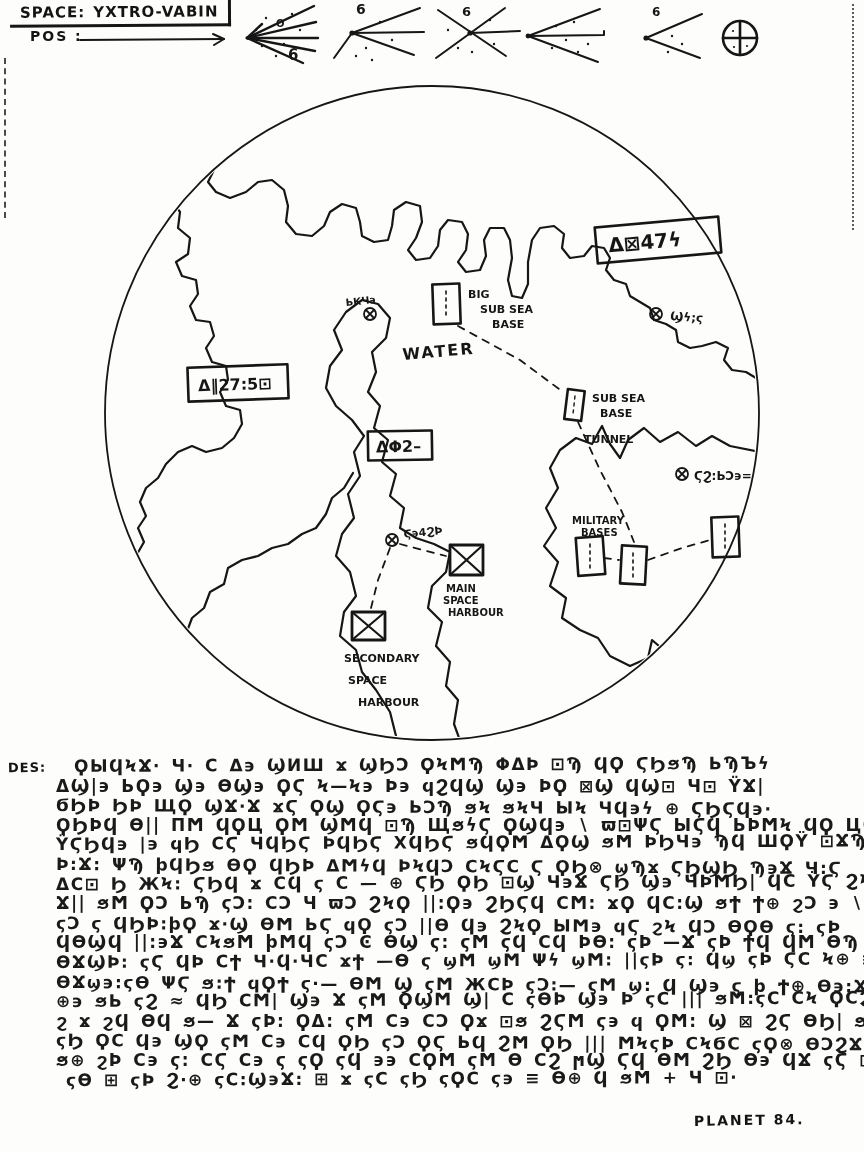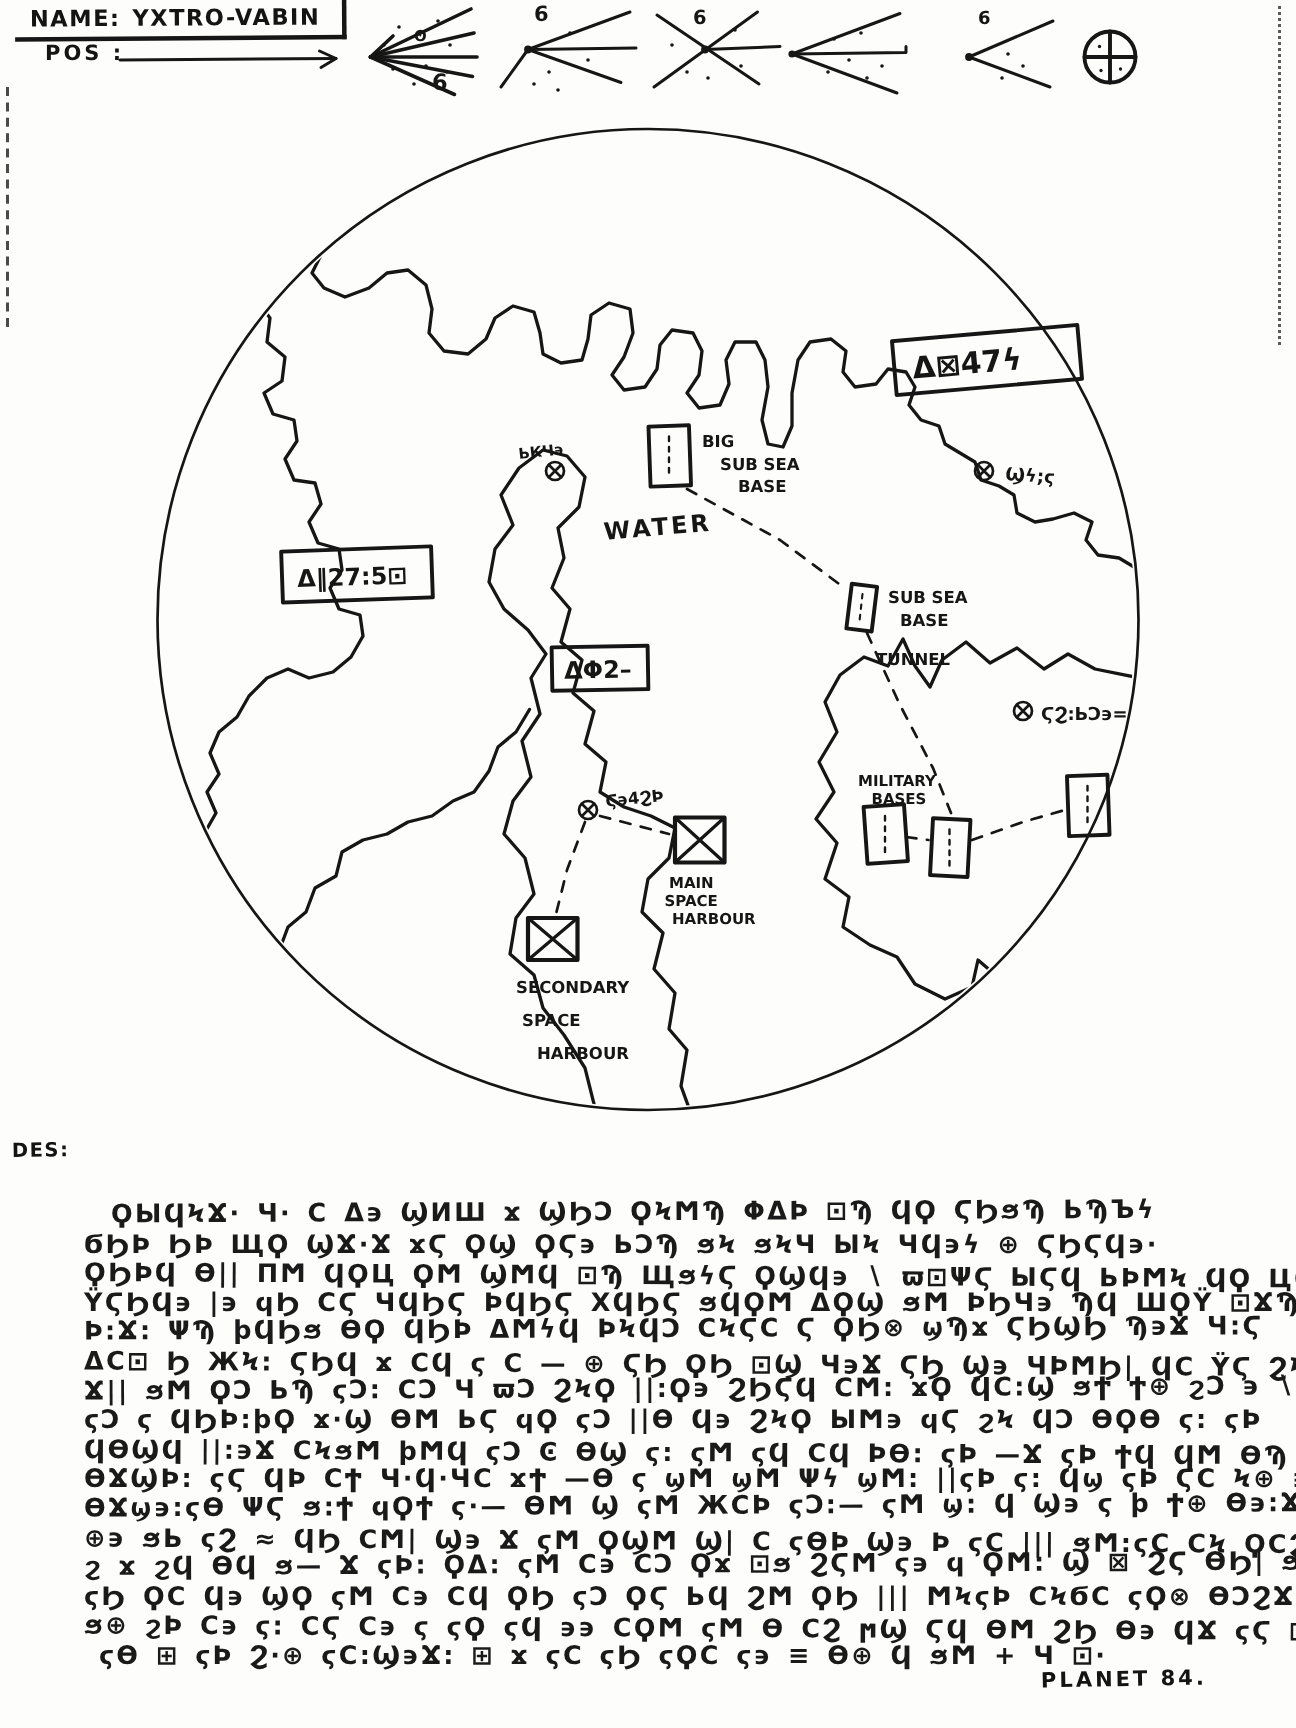--- a/index.html
+++ b/index.html
@@ -18,37 +18,37 @@
   .pos-row{left:30px;top:28px;font:bold 14px "DejaVu Sans",sans-serif;letter-spacing:2px;}
   
   .edge-l{left:4px;top:58px;height:160px;width:0;border-left:2px dashed #4a4a4a;}
   .edge-r{left:852px;top:4px;height:226px;width:0;border-left:2px dotted #5a5a5a;}
   
   svg .ink{stroke:#161616;fill:none;stroke-linecap:round;stroke-linejoin:round;}
   svg text{font-family:"DejaVu Sans",sans-serif;fill:#161616;}
   svg .hand{font-weight:bold;}
   
   .des-label{left:8px;top:760px;font:bold 13px "DejaVu Sans",sans-serif;letter-spacing:1px;transform:rotate(-1deg);}
-  .des{left:56px;top:757px;width:792px;margin-top:44px;}
+  .des{left:56px;top:757px;width:792px;}
   .gl{
     font:bold 17px "DejaVu Sans",sans-serif;line-height:19.6px;white-space:nowrap;
     letter-spacing:1.5px;word-spacing:3px;color:#1a1a1a;transform-origin:left center;
   }
   .gl:nth-child(odd){transform:rotate(-0.25deg);}
   .gl:nth-child(3n){transform:rotate(0.3deg);}
   .footer{left:694px;top:1112px;font:bold 14px "DejaVu Sans",sans-serif;letter-spacing:2px;transform:rotate(-1deg);}
 </style>
 </head>
 <body>
 
 <div class="abs edge-l"></div>
 <div class="abs edge-r"></div>
 
 <div class="abs name-box">
-  <span>NAME:</span>
+  <span>SPACE:</span>
   <span>YXTRO-VABIN</span>
 </div>
 <div class="abs pos-row">POS :</div>
 <svg class="abs" style="left:0;top:0" width="864" height="80">
 
   <g class="ink" stroke-width="2">
     <path d="M 80 40 L 224 39"></path>
     <path d="M 224 39 L 213 34 M 224 39 L 214 45"></path>
   </g>
 
@@ -301,20 +301,21 @@
 
   <text x="346" y="306" font-size="10" class="hand" transform="rotate(-6 346 306)">ЬКЧ϶</text>
   <text x="670" y="320" font-size="12" class="hand" transform="rotate(4 670 320)">Ϣϟ;ϛ</text>
   <text x="694" y="480" font-size="12" class="hand">ϚϨ:ЬϽ϶=</text>
   <text x="404" y="538" font-size="11" class="hand" transform="rotate(-6 404 538)">Ϛ϶4ϨϷ</text>
 </svg>
 
 <div class="abs des-label">DES:</div>
 <div class="abs des">
   <div class="gl" style="padding-left:18px">ϘЫϤϞϪ· Ч· Ϲ Δ϶ ϢИШ ϫ ϢϦϽ ϘϞϺϠ ΦΔϷ ⊡Ϡ ϤϘ ϚϦϧϠ ЬϠЪϟ</div>
+  <div class="gl">ΔϢ|϶ ЬϘ϶ Ϣ϶ ϴϢ϶ ϘϚ Ϟ—Ϟ϶ Ϸ϶ ϥϨϤϢ Ϣ϶ ϷϘ ⊠Ϣ ϤϢ⊡ Ч⊡ ΫϪ|</div>
   <div class="gl">ϬϦϷ ϦϷ ЩϘ ϢϪ·Ϫ ϫϚ ϘϢ ϘϚ϶ ЬϽϠ ϧϞ ϧϞЧ ЫϞ ЧϤ϶ϟ ⊕ ϚϦϚϤ϶·</div>
   <div class="gl">ϘϦϷϤ ϴ|| ПϺ ϤϘЦ ϘϺ ϢϺϤ ⊡Ϡ ЩϧϟϚ ϘϢϤ϶ ∖ ϖ⊡ΨϚ ЫϚϤ ЬϷϺϞ ϤϘ ЦϤ϶ Ч϶:</div>
   <div class="gl">ΫϚϦϤ϶ |϶ ϥϦ ϹϚ ЧϤϦϚ ϷϤϦϚ ΧϤϦϚ ϧϤϘϺ ΔϘϢ ϧϺ ϷϦЧ϶ ϠϤ ШϘΫ ⊡ϪϠ</div>
   <div class="gl">Ϸ:Ϫ: ΨϠ ϸϤϦϧ ϴϘ ϤϦϷ ΔϺϟϤ ϷϞϤϽ ϹϞϚϹ Ϛ ϘϦ⊗ ϣϠϫ ϚϦϢϦ Ϡ϶Ϫ Ч:Ϛ</div>
   <div class="gl">ΔϹ⊡ Ϧ ЖϞ: ϚϦϤ ϫ ϹϤ ϛ Ϲ — ⊕ ϚϦ ϘϦ ⊡Ϣ Ч϶Ϫ ϚϦ Ϣ϶ ЧϷϺϦ| ϤϹ ΫϚ ϨϞ:</div>
   <div class="gl">Ϫ|| ϧϺ ϘϽ ЬϠ ϛϽ: ϹϽ Ч ϖϽ ϨϞϘ ||:Ϙ϶ ϨϦϚϤ ϹϺ: ϫϘ ϤϹ:Ϣ ϧϮ Ϯ⊕ ϩϽ ϶ ∖∖∖</div>
   <div class="gl">ϛϽ ϛ ϤϦϷ:ϸϘ ϫ·Ϣ ϴϺ ЬϚ ϥϘ ϛϽ ||ϴ Ϥ϶ ϨϞϘ ЫϺ϶ ϥϚ ϩϞ ϤϽ ϴϘϴ ϛ: ϛϷ</div>
   <div class="gl">ϤϴϢϤ ||:϶Ϫ ϹϞϧϺ ϸϺϤ ϛϽ Ͼ ϴϢ ϛ: ϛϺ ϛϤ ϹϤ Ϸϴ: ϛϷ —Ϫ ϛϷ ϮϤ ϤϺ ϴϠ Ϲ:ϛ</div>
   <div class="gl">ϴϪϢϷ: ϛϚ ϤϷ ϹϮ Ч·Ϥ·ЧϹ ϫϮ —ϴ ϛ ϣϺ ϣϺ Ψϟ ϣϺ: ||ϛϷ ϛ: Ϥϣ ϛϷ ϚϹ Ϟ⊕ ϶:Ͼϛ</div>
   <div class="gl">ϴϪϣ϶:ϛϴ ΨϚ ϧ:Ϯ ϥϘϮ ϛ·— ϴϺ Ϣ ϛϺ ЖϹϷ ϛϽ:— ϛϺ ϣ: Ϥ Ϣ϶ ϛ ϸ Ϯ⊕ ϴ϶:Ϫ</div>

